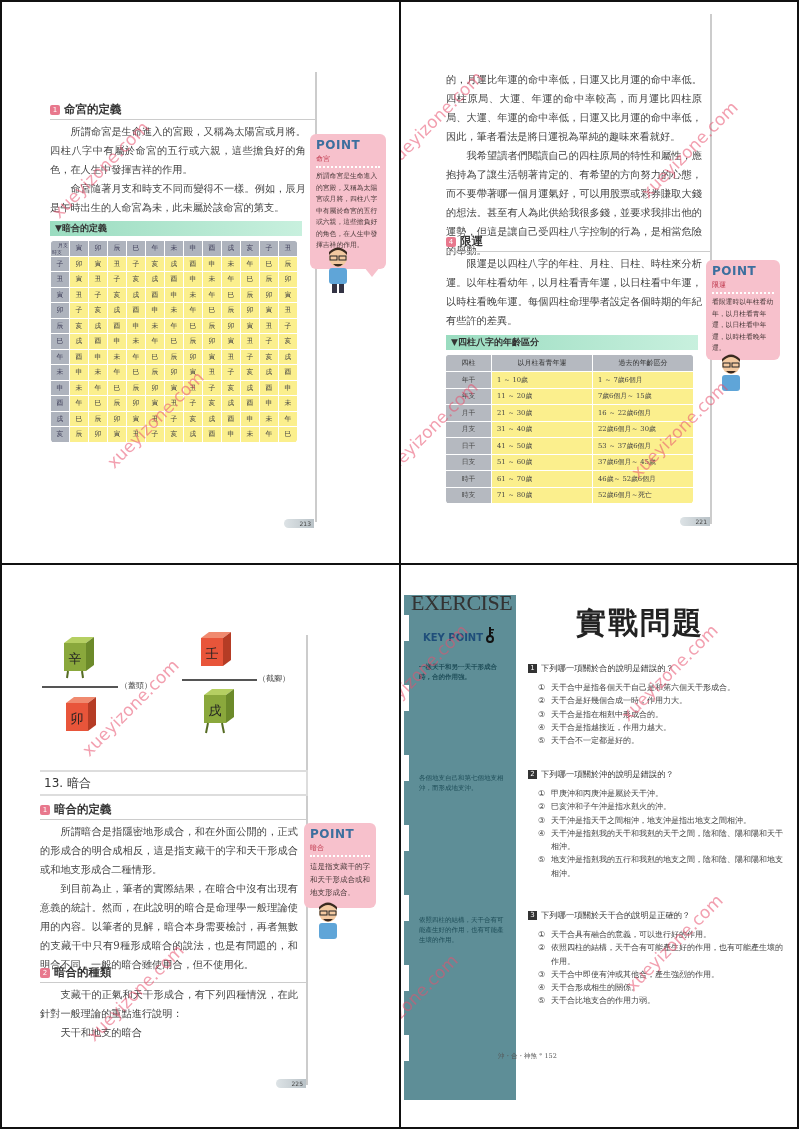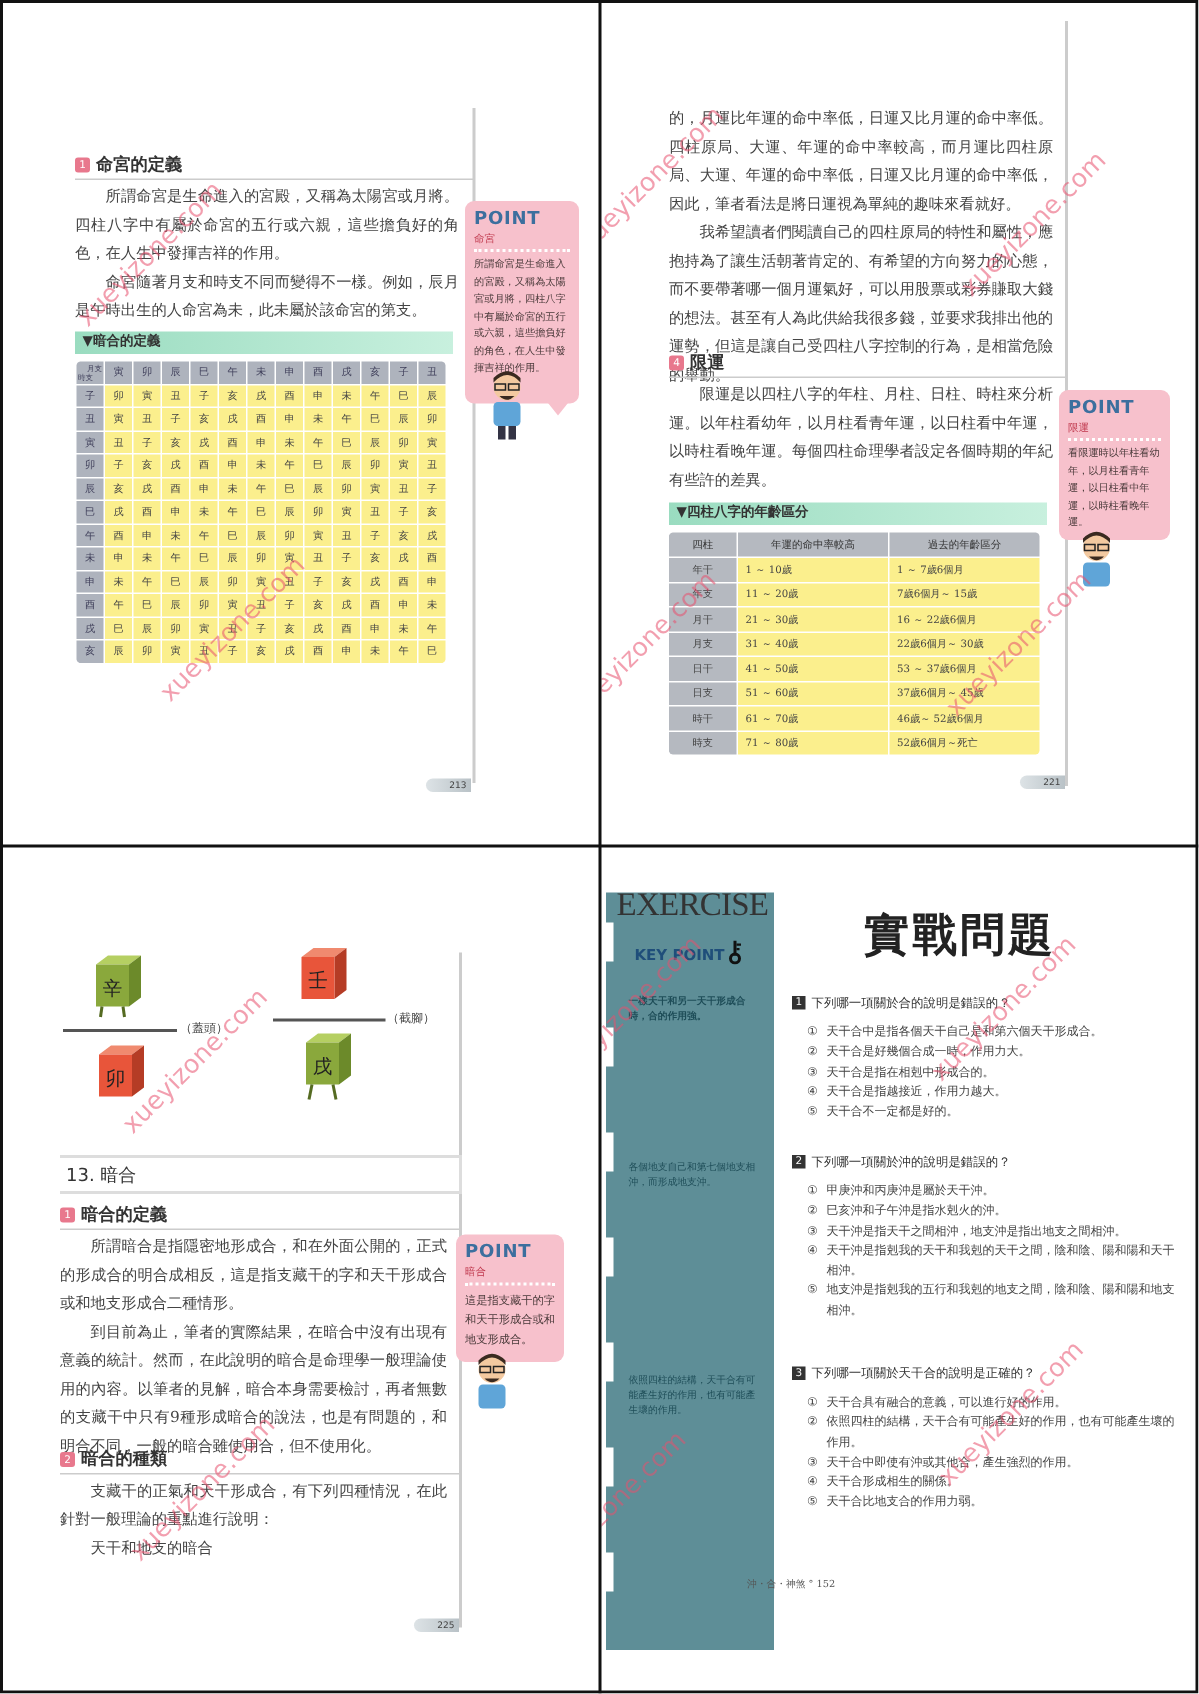--- a/index.html
+++ b/index.html
@@ -347,21 +347,21 @@
     <path d="M15 19 Q20 24 25 19" fill="#3a2a20"></path>
     <rect x="11" y="23" width="18" height="16" rx="3" fill="#5fa5d8"></rect>
   </svg>
 
   <div class="table-caption" style="left:45px; top:333px; width:252px;">▼四柱八字的年齡區分</div>
 
   <table class="age-table" style="left:44px; top:352px;">
     <thead>
       <tr>
         <th>四柱</th>
-        <th>年運的命中率較高</th>
+        <th>以月柱看青年運</th>
         <th>過去的年齡區分</th>
       </tr>
     </thead>
     <tbody id="age-body">
         <tr>
           <td class="col0">年干</td>
           <td class="col1">1 ～ 10歲</td>
           <td class="col2">1 ～ 7歲6個月</td>
         </tr>
         <tr>

